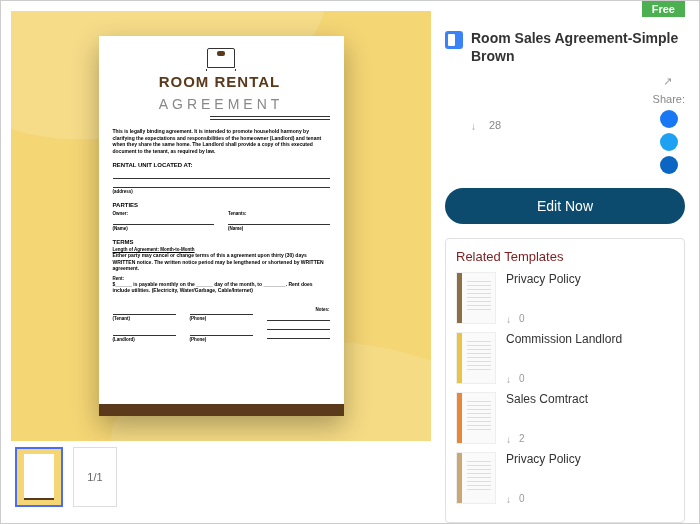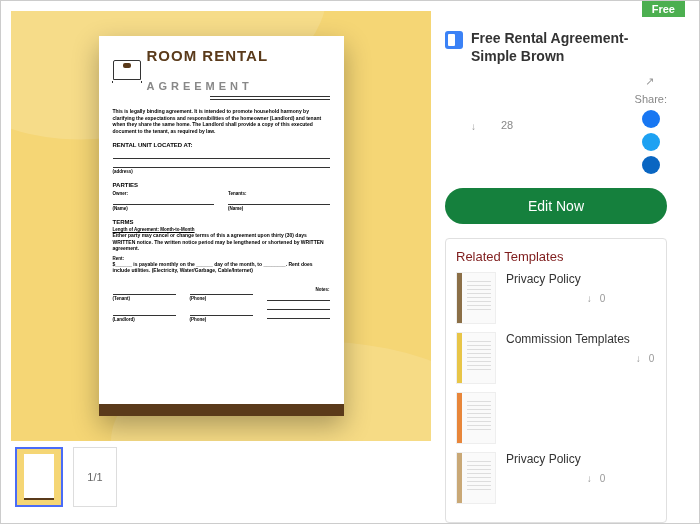--- a/index.html
+++ b/index.html
@@ -3,64 +3,64 @@
 <meta charset="utf-8">
 <style>
 * { box-sizing: border-box; margin: 0; padding: 0; }
 body { font-family: Arial, sans-serif; background: #f5f5f5; width: 700px; height: 524px; overflow: hidden; }
 .container { display: flex; background: #fff; border: 1px solid #ccc; width: 700px; height: 524px; position: relative; }
 .preview-pane { width: 440px; padding: 10px; display: flex; flex-direction: column; }
 .preview-main { flex: 1; background: #f5d675; position: relative; display: flex; align-items: center; justify-content: center; overflow: hidden; }
 .preview-main::before { content: ""; position: absolute; width: 380px; height: 200px; background: rgba(255,255,255,0.15); border-radius: 50%; top: -80px; left: -60px; transform: rotate(-15deg); }
 .preview-main::after { content: ""; position: absolute; width: 400px; height: 200px; background: rgba(255,255,255,0.12); border-radius: 50%; bottom: -100px; right: -80px; }
 .doc { width: 245px; height: 380px; background: #fff; position: relative; z-index: 2; padding: 12px 14px; box-shadow: 0 10px 25px rgba(0,0,0,0.3); font-size: 5.5px; color: #000; }
-.doc-title-row { display: flex; align-items: center; gap: 6px; margin-bottom: 4px; }
+.doc-title-row { display: flex; align-items: center; gap: 6px; margin-bottom: 4px; flex-direction: column; }
 .bed-icon { width: 28px; height: 20px; border: 1.5px solid #333; border-radius: 2px 2px 0 0; position: relative; }
 .bed-icon::after { content: ""; position: absolute; bottom: -4px; left: -2px; right: -2px; height: 2px; border-left: 1.5px solid #333; border-right: 1.5px solid #333; }
 .bed-icon::before { content: ""; position: absolute; top: 2px; left: 50%; transform: translateX(-50%); width: 8px; height: 5px; background: #5a3a1a; border-radius: 2px; }
 .doc-h1 { font-size: 15px; font-weight: 900; letter-spacing: 1px; color: #5a3a1a; line-height: 1; }
-.doc-h2 { font-size: 11px; font-weight: 700; letter-spacing: 4px; color: #888; margin-top: 17px; }
+.doc-h2 { font-size: 14px; font-weight: 400; letter-spacing: 4px; color: #888; margin-top: 7px; }
 .hr2 { border-top: 1.5px solid #333; margin: 2px 0; }
 .doc-intro { font-size: 5px; line-height: 1.3; margin: 8px 0; font-weight: 600; }
 .doc-section { font-size: 6px; font-weight: 900; margin-top: 8px; margin-bottom: 2px; }
 .doc-line { border-bottom: 0.5px solid #333; height: 9px; }
 .doc-small { font-size: 4.5px; font-weight: 600; margin-top: 1px; }
 .doc-cols { display: flex; gap: 14px; }
 .doc-col { flex: 1; }
 .doc-body { font-size: 5px; line-height: 1.3; font-weight: 600; }
 .doc-footer { position: absolute; bottom: 0; left: 0; right: 0; height: 12px; background: #5a3a1a; }
 .thumbs { height: 72px; display: flex; align-items: center; gap: 10px; padding: 6px 4px; }
 .thumb { width: 48px; height: 60px; border: 2px solid #4a6cf7; background: #f5d675; display: flex; align-items: center; justify-content: center; }
 .thumb-doc { width: 30px; height: 46px; background: #fff; border-bottom: 2px solid #5a3a1a; }
 .page-count { width: 44px; height: 60px; border: 1px solid #ddd; display: flex; align-items: center; justify-content: center; font-size: 11px; color: #666; }
-.side-pane { flex: 1; padding: 10px 32px 10px 4px; position: relative; }
+.side-pane { flex: 1; padding: 10px 14px 10px 4px; position: relative; }
 .free-badge { position: absolute; top: 0; right: 14px; background: #4caf50; color: #fff; font-size: 11px; padding: 2px 10px; font-weight: 600; }
 .title-row { display: flex; gap: 8px; margin-top: 18px; }
 .app-icon { width: 18px; height: 18px; background: #3b82f6; border-radius: 3px; position: relative; flex-shrink: 0; margin-top: 2px; }
 .app-icon::after { content: ""; position: absolute; top: 3px; left: 3px; width: 7px; height: 12px; background: #fff; border-radius: 1px; }
 .template-title { font-size: 14px; font-weight: 600; color: #333; line-height: 1.3; }
 .stats-row { display: flex; justify-content: space-between; align-items: center; margin-top: 10px; font-size: 11px; color: #888; }
-.dl-stat { display: flex; align-items: center; gap: 20px; margin-left: 26px; }
+.dl-stat { display: flex; align-items: center; gap: 8px; margin-left: 26px; }
 .share-group { display: flex; align-items: center; gap: 5px; flex-direction: column; }
 .social { width: 18px; height: 18px; border-radius: 50%; }
 .fb { background: #1877f2; }
 .tw { background: #1da1f2; }
 .li { background: #0a66c2; }
-.edit-btn { width: 100%; background: #15803d; color: #fff; border: none; padding: 10px; font-size: 14px; border-radius: 20px; margin-top: 14px; cursor: pointer; }
+.edit-btn { width: 100%; background: #0c4a6e; color: #fff; border: none; padding: 10px; font-size: 14px; border-radius: 20px; margin-top: 14px; cursor: pointer; }
 .related-box { border: 1px solid #e0e0e0; border-radius: 4px; margin-top: 14px; padding: 10px; }
 .related-title { font-size: 13px; font-weight: 400; color: #7f1d1d; margin-bottom: 8px; }
 .rel-item { display: flex; gap: 10px; margin-bottom: 8px; }
 .rel-thumb { width: 40px; height: 52px; background: #fafafa; border: 1px solid #eee; position: relative; flex-shrink: 0; }
 .rel-thumb::before { content: ""; position: absolute; left: 0; top: 0; bottom: 0; width: 5px; }
 .rel-thumb.brown::before { background: #8b6f47; }
 .rel-thumb.yellow::before { background: #e8c547; }
 .rel-thumb.orange::before { background: #e8863a; }
 .rel-thumb.tan::before { background: #c9a876; }
 .rel-thumb::after { content: ""; position: absolute; top: 8px; left: 10px; right: 4px; height: 30px; background: repeating-linear-gradient(#ddd, #ddd 1px, transparent 1px, transparent 4px); }
-.rel-info { display: flex; justify-content: center; gap: 6px; }
+.rel-info { display: flex; flex-direction: column; justify-content: space-between; gap: 6px; }
 .rel-name { font-size: 12px; color: #333; }
 .rel-dl { font-size: 10px; color: #999; display: flex; align-items: center; gap: 3px; }
 .dl-icon { display: inline-block; width: 10px; height: 10px; position: relative; }
 .dl-icon::before { content: "↓"; font-size: 10px; color: #999; }
 .share-icon::before { content: "↗"; font-size: 11px; color: #999; margin-right: 2px; }
 </style>
 </head>
 <body>
 
 <div class="container">
@@ -129,21 +129,21 @@
           <div class="thumb-doc"></div>
         </div>
       <div class="page-count">1/1</div>
     </div>
   </div>
 
   <div class="side-pane">
     <div class="free-badge">Free</div>
     <div class="title-row">
       <div class="app-icon"></div>
-      <div class="template-title">Free Rental Agreement-Simple Brown</div>
+      <div class="template-title">Room Sales Agreement-Simple Brown</div>
     </div>
     <div class="stats-row">
       <div class="dl-stat">
           <span class="dl-icon"></span>
           <span>28</span>
         </div>
       <div class="share-group">
         <span class="share-icon"></span>
         <span>Share:</span>
         <div class="social fb"></div>
@@ -158,26 +158,30 @@
           <div class="rel-item">
             <div class="rel-thumb brown"></div>
     <div class="rel-info">
       <div class="rel-name">Privacy Policy</div>
       <div class="rel-dl"><span class="dl-icon"></span> 0</div>
     </div>
           </div>
           <div class="rel-item">
             <div class="rel-thumb yellow"></div>
     <div class="rel-info">
-      <div class="rel-name">Commission Templates</div>
+      <div class="rel-name">Commission Landlord</div>
       <div class="rel-dl"><span class="dl-icon"></span> 0</div>
     </div>
           </div>
           <div class="rel-item">
             <div class="rel-thumb orange"></div>
+    <div class="rel-info">
+      <div class="rel-name">Sales Comtract</div>
+      <div class="rel-dl"><span class="dl-icon"></span> 2</div>
+    </div>
           </div>
           <div class="rel-item">
             <div class="rel-thumb tan"></div>
     <div class="rel-info">
       <div class="rel-name">Privacy Policy</div>
       <div class="rel-dl"><span class="dl-icon"></span> 0</div>
     </div>
           </div>
         </div>
     </div>

